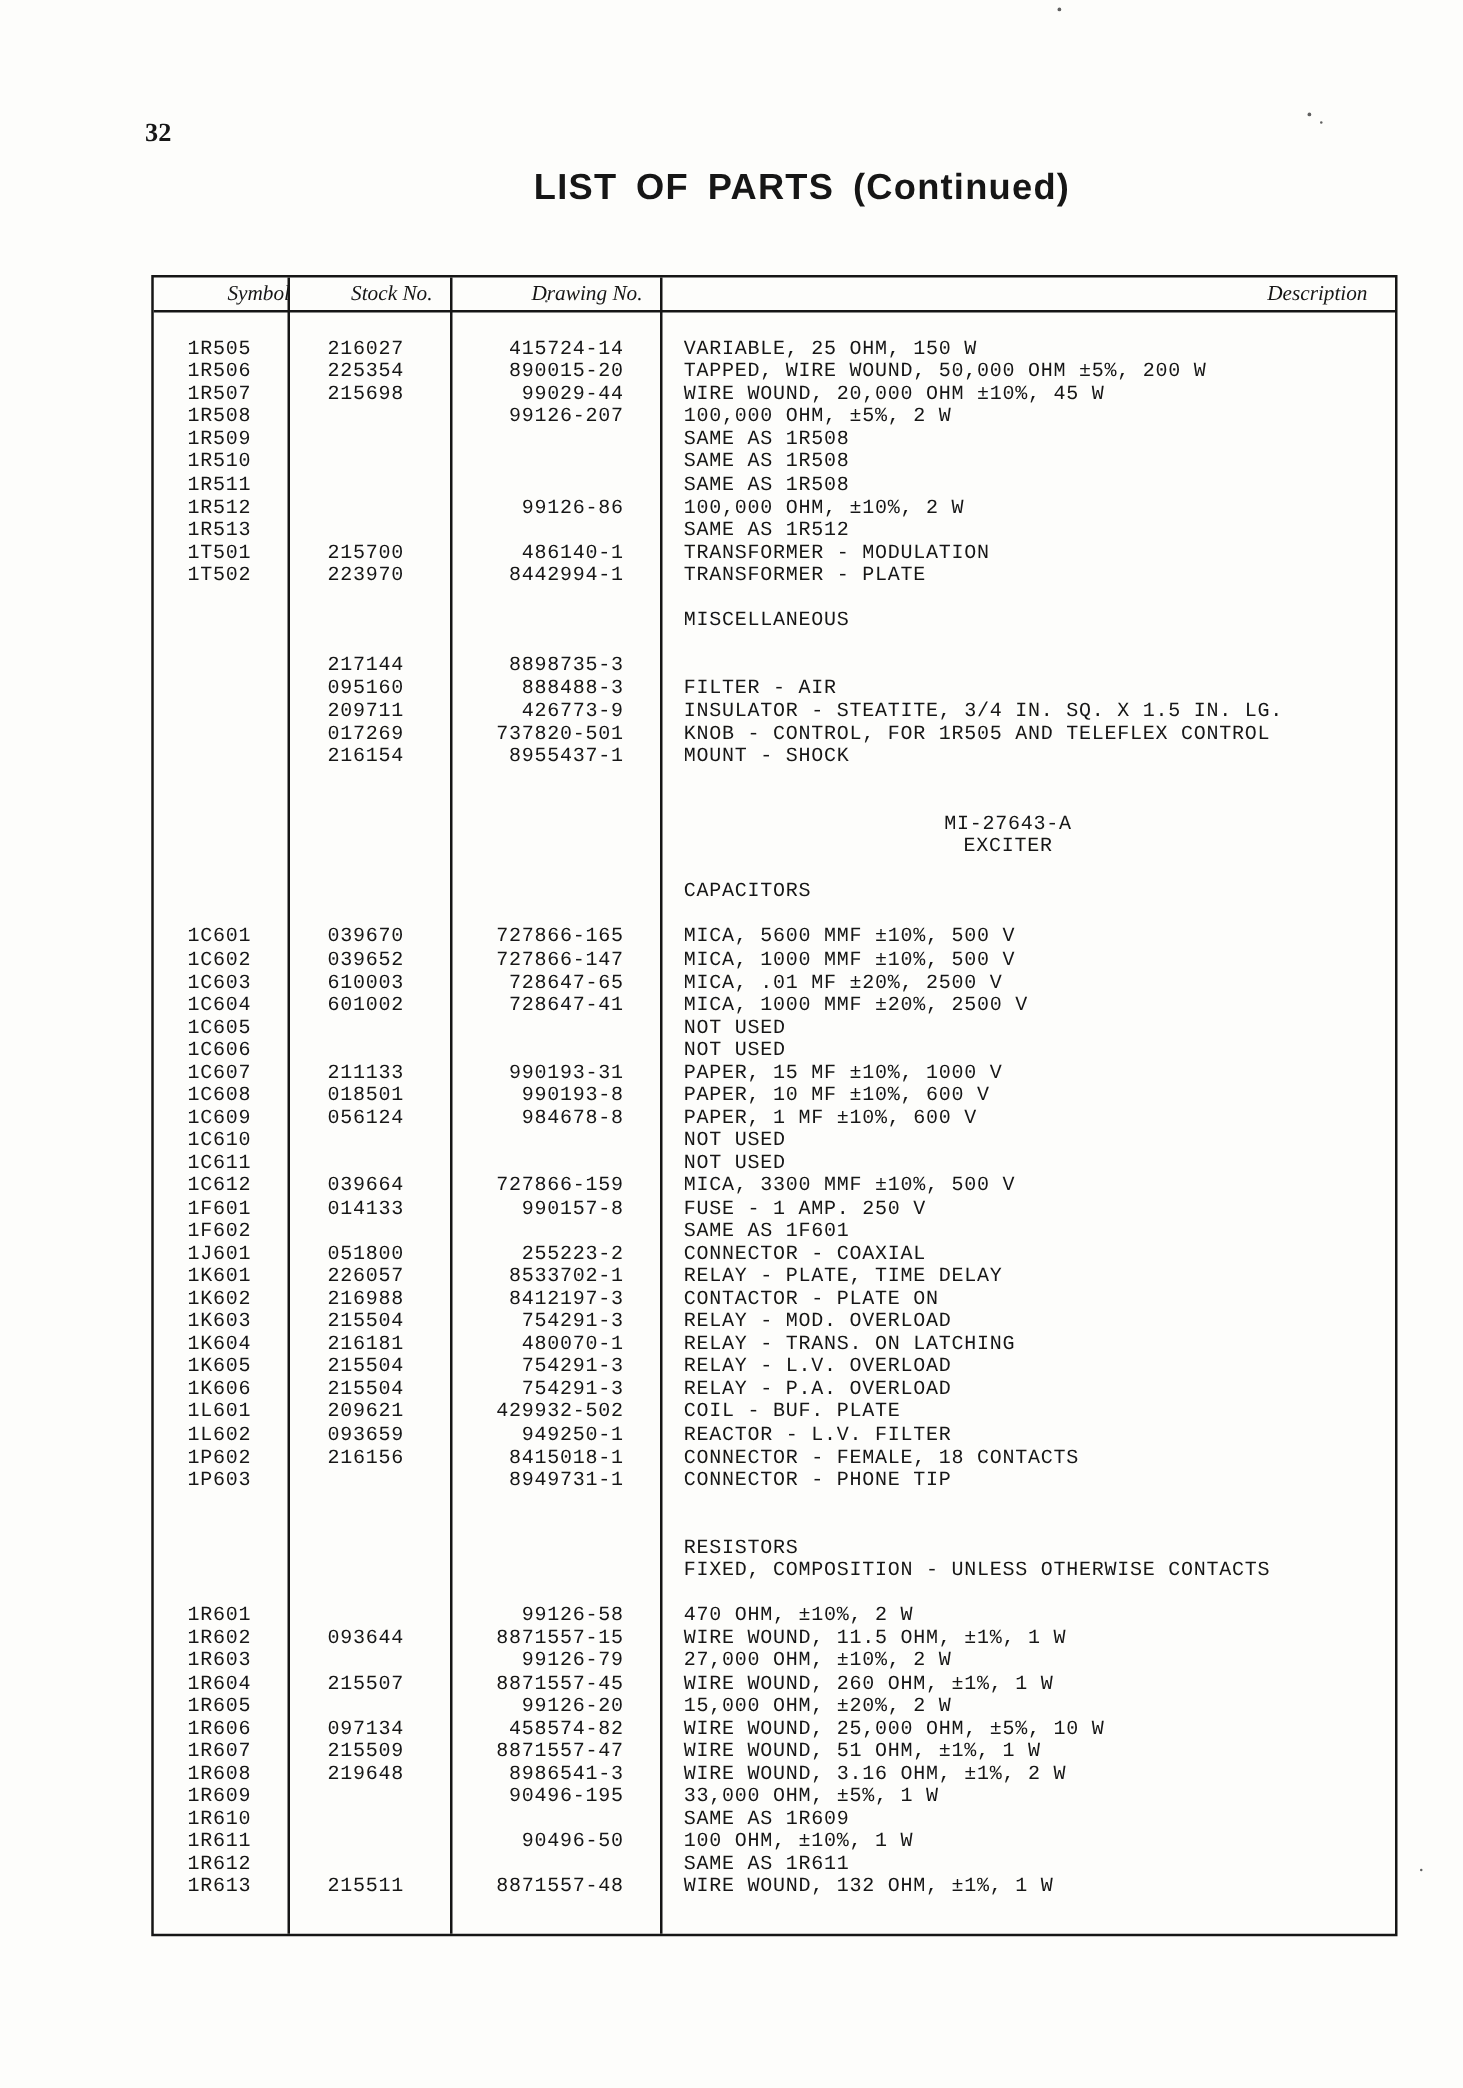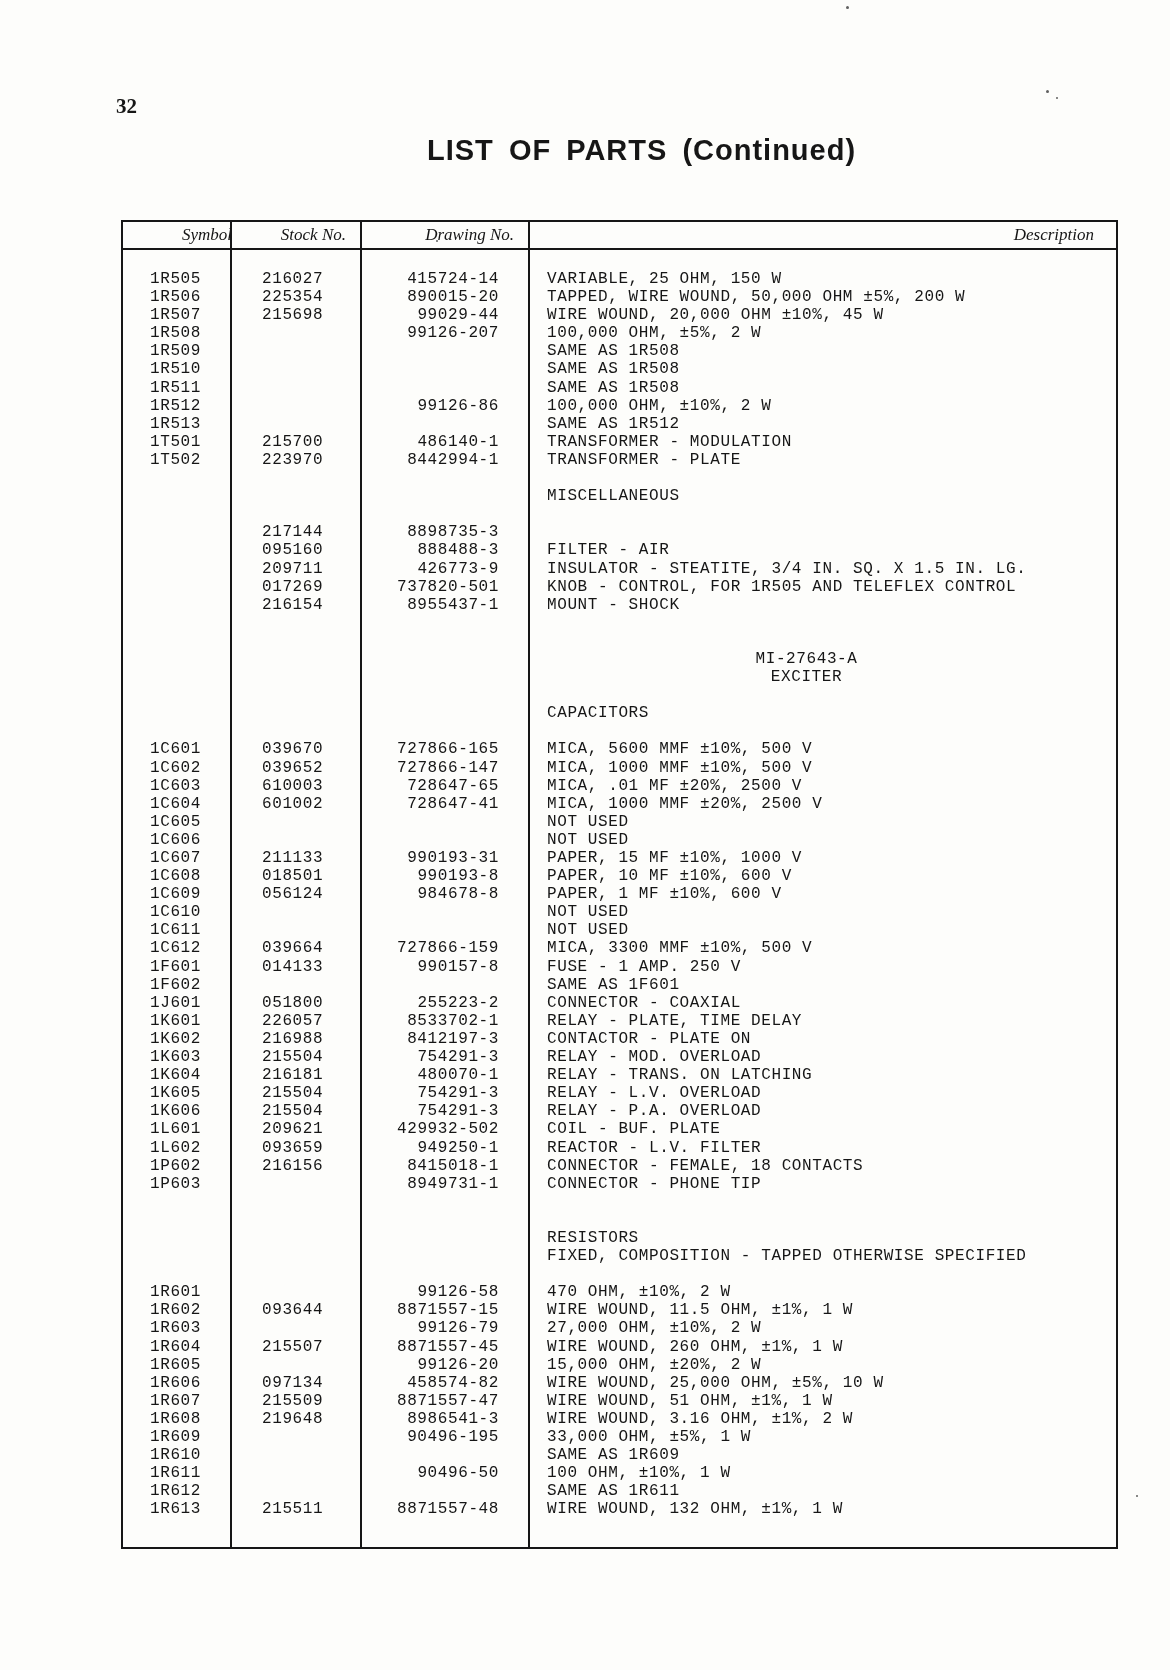--- a/index.html
+++ b/index.html
@@ -126,21 +126,21 @@
       <div class="trow item"><div class="cell c1">1K604</div><div class="cell c2">216181</div><div class="cell c3">480070-1</div><div class="cell c4">RELAY - TRANS. ON LATCHING</div></div>
       <div class="trow item"><div class="cell c1">1K605</div><div class="cell c2">215504</div><div class="cell c3">754291-3</div><div class="cell c4">RELAY - L.V. OVERLOAD</div></div>
       <div class="trow item"><div class="cell c1">1K606</div><div class="cell c2">215504</div><div class="cell c3">754291-3</div><div class="cell c4">RELAY - P.A. OVERLOAD</div></div>
       <div class="trow item"><div class="cell c1">1L601</div><div class="cell c2">209621</div><div class="cell c3">429932-502</div><div class="cell c4">COIL - BUF. PLATE</div></div>
       <div class="trow item"><div class="cell c1">1L602</div><div class="cell c2">093659</div><div class="cell c3">949250-1</div><div class="cell c4">REACTOR - L.V. FILTER</div></div>
       <div class="trow item"><div class="cell c1">1P602</div><div class="cell c2">216156</div><div class="cell c3">8415018-1</div><div class="cell c4">CONNECTOR - FEMALE, 18 CONTACTS</div></div>
       <div class="trow item"><div class="cell c1">1P603</div><div class="cell c2"></div><div class="cell c3">8949731-1</div><div class="cell c4">CONNECTOR - PHONE TIP</div></div>
       <div class="trow blank"></div>
       <div class="trow blank"></div>
       <div class="trow section"><div class="cell c1"></div><div class="cell c2"></div><div class="cell c3"></div><div class="cell c4">RESISTORS</div></div>
-      <div class="trow section"><div class="cell c1"></div><div class="cell c2"></div><div class="cell c3"></div><div class="cell c4">FIXED, COMPOSITION - TAPPED OTHERWISE SPECIFIED</div></div>
+      <div class="trow section"><div class="cell c1"></div><div class="cell c2"></div><div class="cell c3"></div><div class="cell c4">FIXED, COMPOSITION - UNLESS OTHERWISE CONTACTS</div></div>
       <div class="trow blank"></div>
       <div class="trow item"><div class="cell c1">1R601</div><div class="cell c2"></div><div class="cell c3">99126-58</div><div class="cell c4">470 OHM, ±10%, 2 W</div></div>
       <div class="trow item"><div class="cell c1">1R602</div><div class="cell c2">093644</div><div class="cell c3">8871557-15</div><div class="cell c4">WIRE WOUND, 11.5 OHM, ±1%, 1 W</div></div>
       <div class="trow item"><div class="cell c1">1R603</div><div class="cell c2"></div><div class="cell c3">99126-79</div><div class="cell c4">27,000 OHM, ±10%, 2 W</div></div>
       <div class="trow item"><div class="cell c1">1R604</div><div class="cell c2">215507</div><div class="cell c3">8871557-45</div><div class="cell c4">WIRE WOUND, 260 OHM, ±1%, 1 W</div></div>
       <div class="trow item"><div class="cell c1">1R605</div><div class="cell c2"></div><div class="cell c3">99126-20</div><div class="cell c4">15,000 OHM, ±20%, 2 W</div></div>
       <div class="trow item"><div class="cell c1">1R606</div><div class="cell c2">097134</div><div class="cell c3">458574-82</div><div class="cell c4">WIRE WOUND, 25,000 OHM, ±5%, 10 W</div></div>
       <div class="trow item"><div class="cell c1">1R607</div><div class="cell c2">215509</div><div class="cell c3">8871557-47</div><div class="cell c4">WIRE WOUND, 51 OHM, ±1%, 1 W</div></div>
       <div class="trow item"><div class="cell c1">1R608</div><div class="cell c2">219648</div><div class="cell c3">8986541-3</div><div class="cell c4">WIRE WOUND, 3.16 OHM, ±1%, 2 W</div></div>
       <div class="trow item"><div class="cell c1">1R609</div><div class="cell c2"></div><div class="cell c3">90496-195</div><div class="cell c4">33,000 OHM, ±5%, 1 W</div></div>

